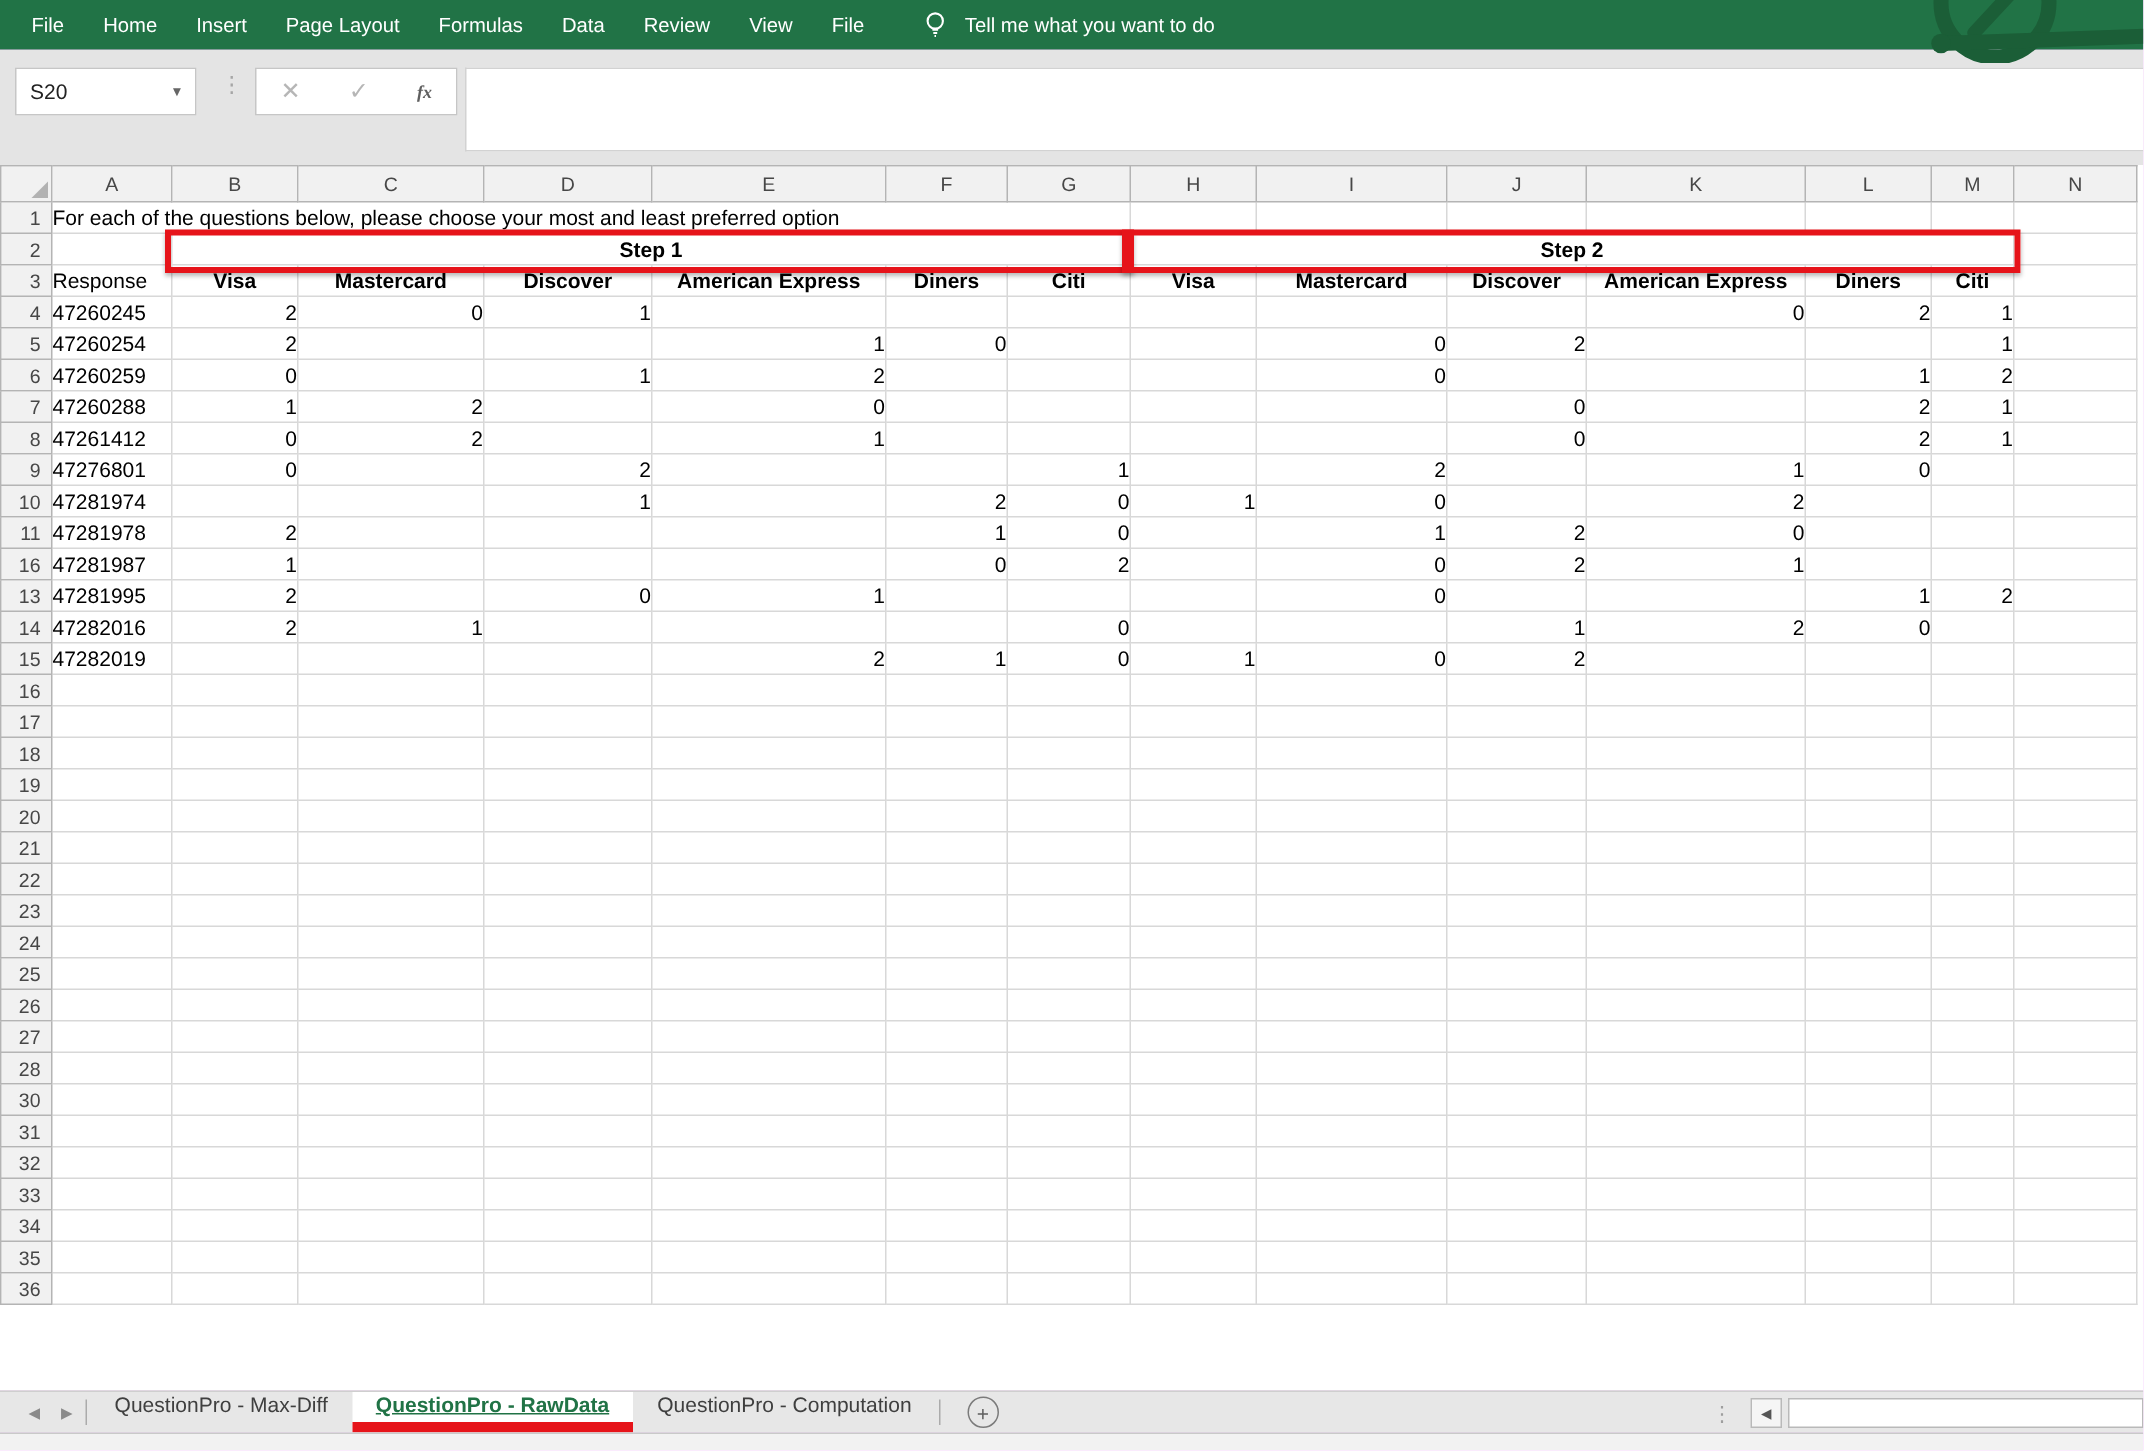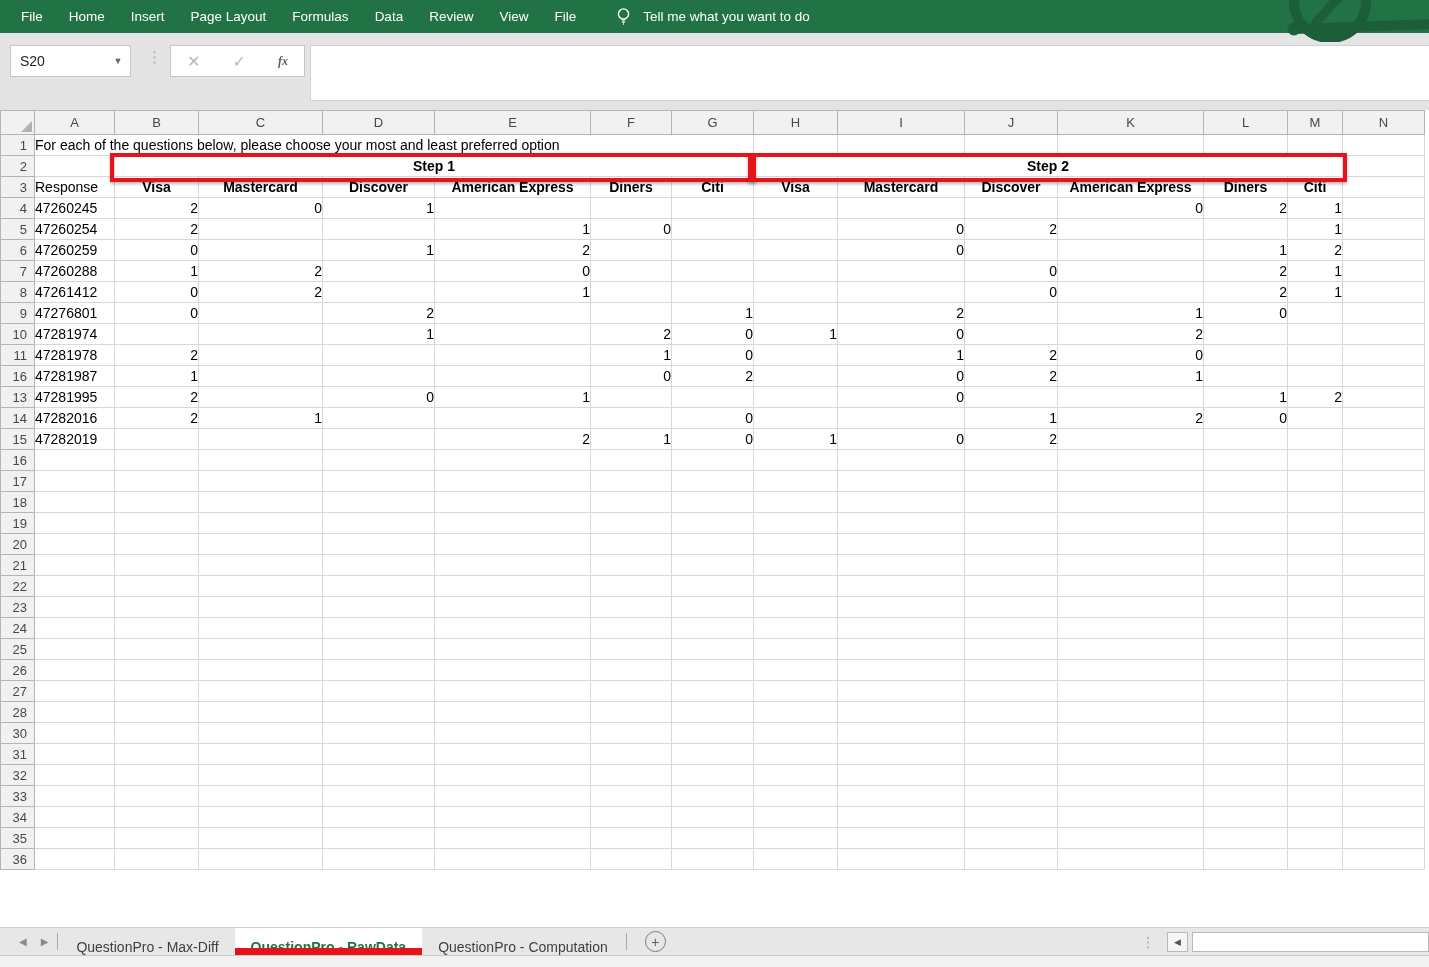--- a/index.html
+++ b/index.html
@@ -76,21 +76,21 @@
   
   .tabbar {
     position:absolute; top:927px; left:0; right:0; height:28px;
     background:#e7e7e7; border-top:1px solid #cfcfcf;
     display:flex; align-items:center;
   }
   .nav-arrow { color:#8a8a8a; font-size:10px; padding:0 7px; }
   .nav-pad { width:12px; }
   .tab-divider { width:1px; height:17px; background:#ababab; margin:0 2px; }
   #tabs-container { display:flex; height:100%; align-items:stretch; }
-  .tab { padding:0 16px; display:flex; align-items:flex-end; font-size:14px; color:#3f3f3f; position:relative; white-space:nowrap; }
+  .tab { padding:0 16px; display:flex; align-items:flex-start; font-size:14px; color:#3f3f3f; position:relative; white-space:nowrap; }
   .tab.active { background:#fff; color:#217346; font-weight:bold;text-decoration:underline; }
   .tab-underline { position:absolute; left:0; right:0; bottom:0; height:7px; background:#e6141a; }
   .plus-btn {
     width:21px; height:21px; border:1px solid #7b7b7b; border-radius:50%;
     display:flex; align-items:center; justify-content:center;
     color:#5f5f5f; font-size:14px; line-height:1; margin-left:16px;
   }
   .sb-dots { margin-left:auto; color:#9e9e9e; font-size:14px; margin-right:12px; line-height:1; }
   .sb-arrow {
     width:21px; height:20px; background:#f5f5f5; border:1px solid #b9b9b9;

